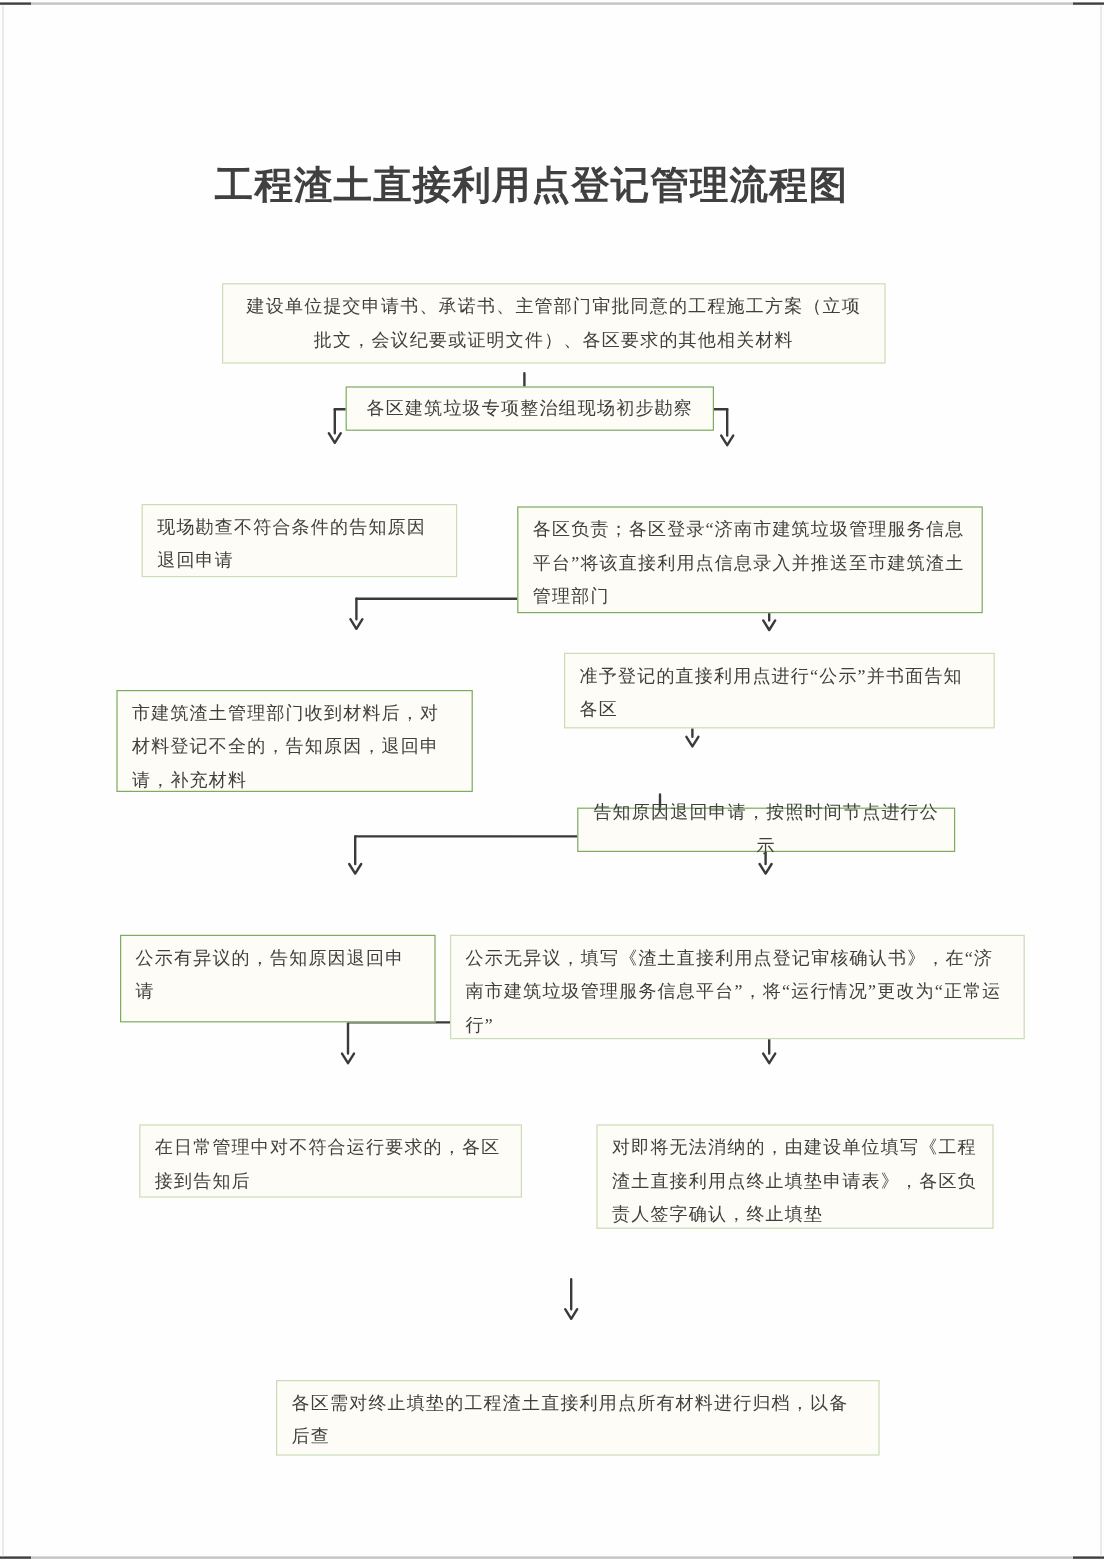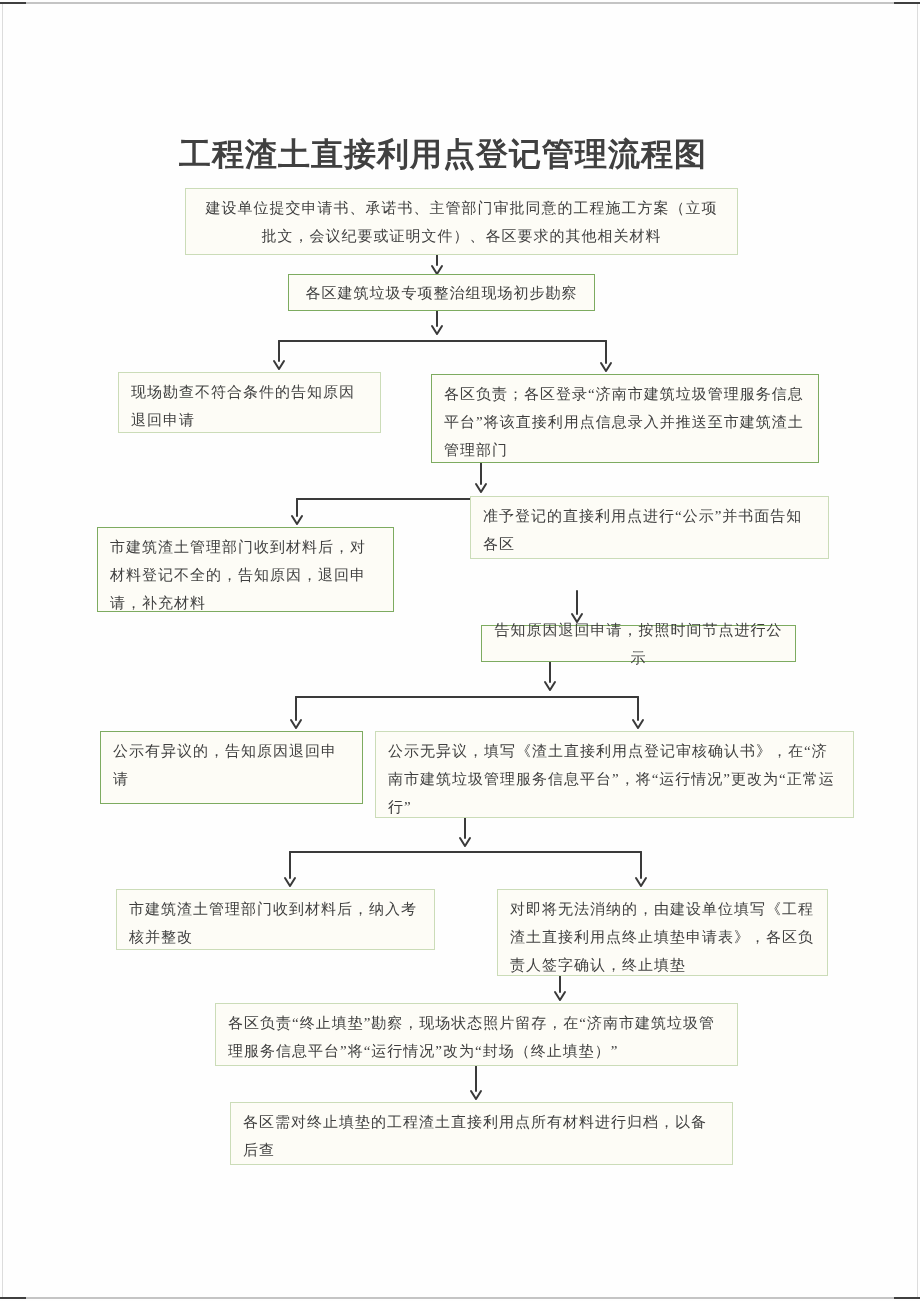--- a/index.html
+++ b/index.html
@@ -34,20 +34,21 @@
     color:#404040; margin:0;
   }
 
   .node {
     position:absolute; box-sizing:border-box;
     background:var(--box-bg);
     border:1.5px solid var(--border-light);
     color:var(--text);
     font-size:15px; line-height:28px; letter-spacing:1px;
     padding:5px 12px;
+    margin-top:48px;
   }
   .node.strong { border-color:var(--border-strong); }
   .node.center { display:flex; align-items:center; justify-content:center; text-align:center; padding:0 8px; }
   .node.ctext { text-align:center; }
 
   svg.arrows { position:absolute; left:0; top:0; pointer-events:none; }
   svg.arrows path, svg.arrows line {
     stroke:var(--arrow); stroke-width:2; fill:none;
     stroke-linecap:round; stroke-linejoin:round;
   }
@@ -106,21 +107,20 @@
   <div class="node strong" style="left:97px;top:527px;width:297px;height:85px;">市建筑渣土管理部门收到材料后，对材料登记不全的，告知原因，退回申请，补充材料</div>
 
   <div class="node" style="left:470px;top:496px;width:359px;height:63px;">准予登记的直接利用点进行“公示”并书面告知各区</div>
 
   <div class="node strong center" style="left:481px;top:625px;width:315px;height:37px;">告知原因退回申请，按照时间节点进行公示</div>
 
   <div class="node strong" style="left:100px;top:731px;width:263px;height:73px;">公示有异议的，告知原因退回申请</div>
 
   <div class="node" style="left:375px;top:731px;width:479px;height:87px;">公示无异议，填写《渣土直接利用点登记审核确认书》，在“济南市建筑垃圾管理服务信息平台”，将“运行情况”更改为“正常运行”</div>
 
-  <div class="node" style="left:116px;top:889px;width:319px;height:61px;">市建筑渣土管理部门收到材料后，纳入考核并整改</div>
+  <div class="node" style="left:116px;top:889px;width:319px;height:61px;">在日常管理中对不符合运行要求的，各区接到告知后</div>
 
   <div class="node" style="left:497px;top:889px;width:331px;height:87px;">对即将无法消纳的，由建设单位填写《工程渣土直接利用点终止填垫申请表》，各区负责人签字确认，终止填垫</div>
 
-  <div class="node" style="left:215px;top:1003px;width:523px;height:63px;">各区负责“终止填垫”勘察，现场状态照片留存，在“济南市建筑垃圾管理服务信息平台”将“运行情况”改为“封场（终止填垫）”</div>
 
   <div class="node" style="left:230px;top:1102px;width:503px;height:63px;">各区需对终止填垫的工程渣土直接利用点所有材料进行归档，以备后查</div>
 
 </div>
 
 </body></html>

